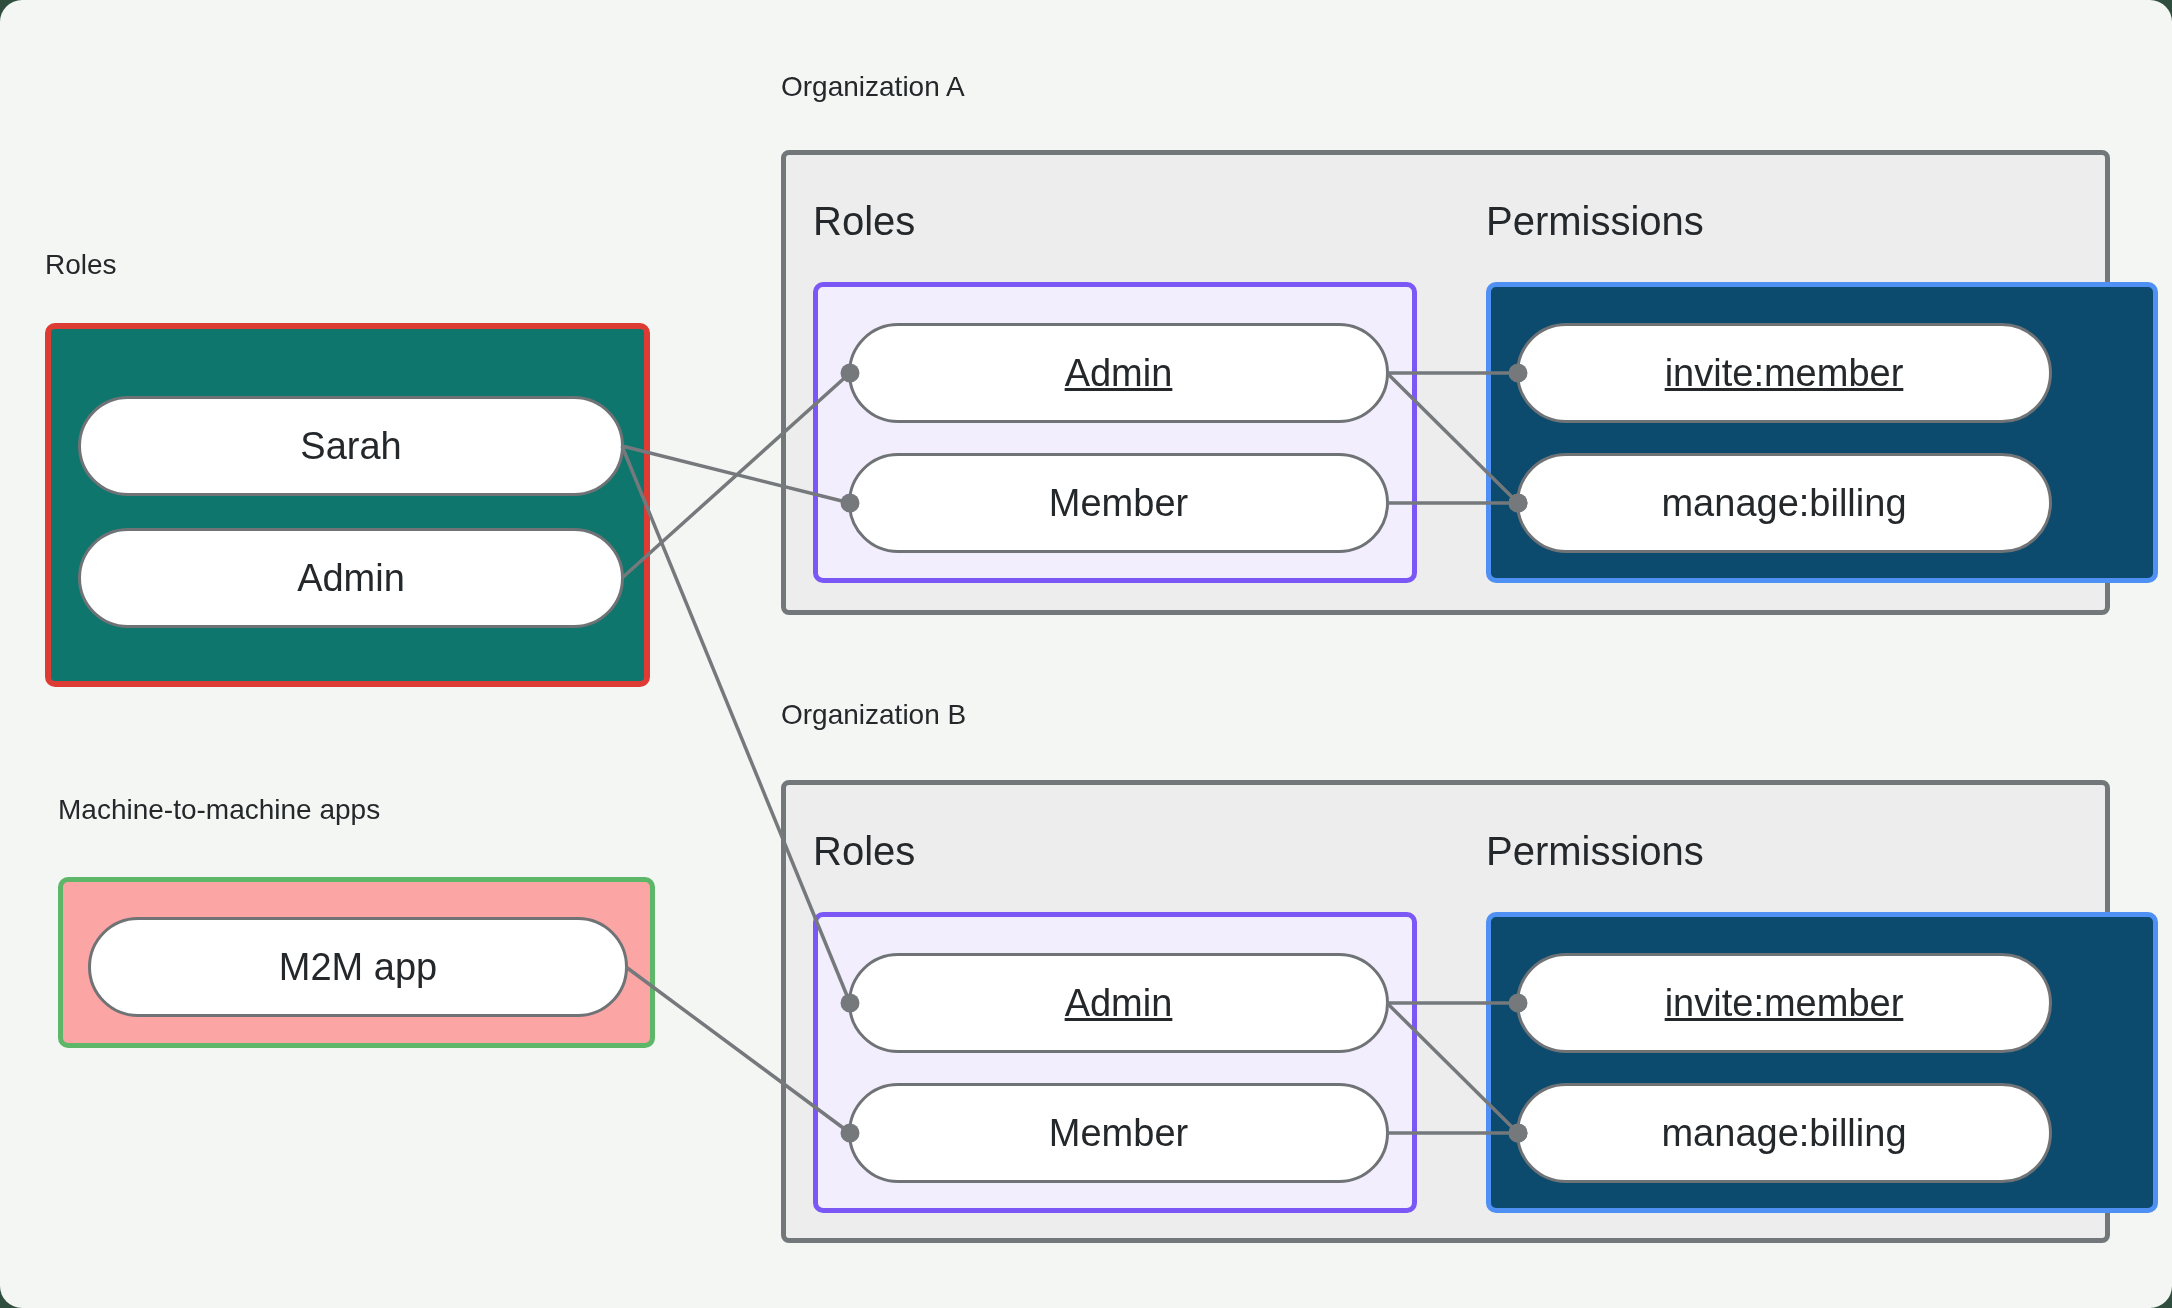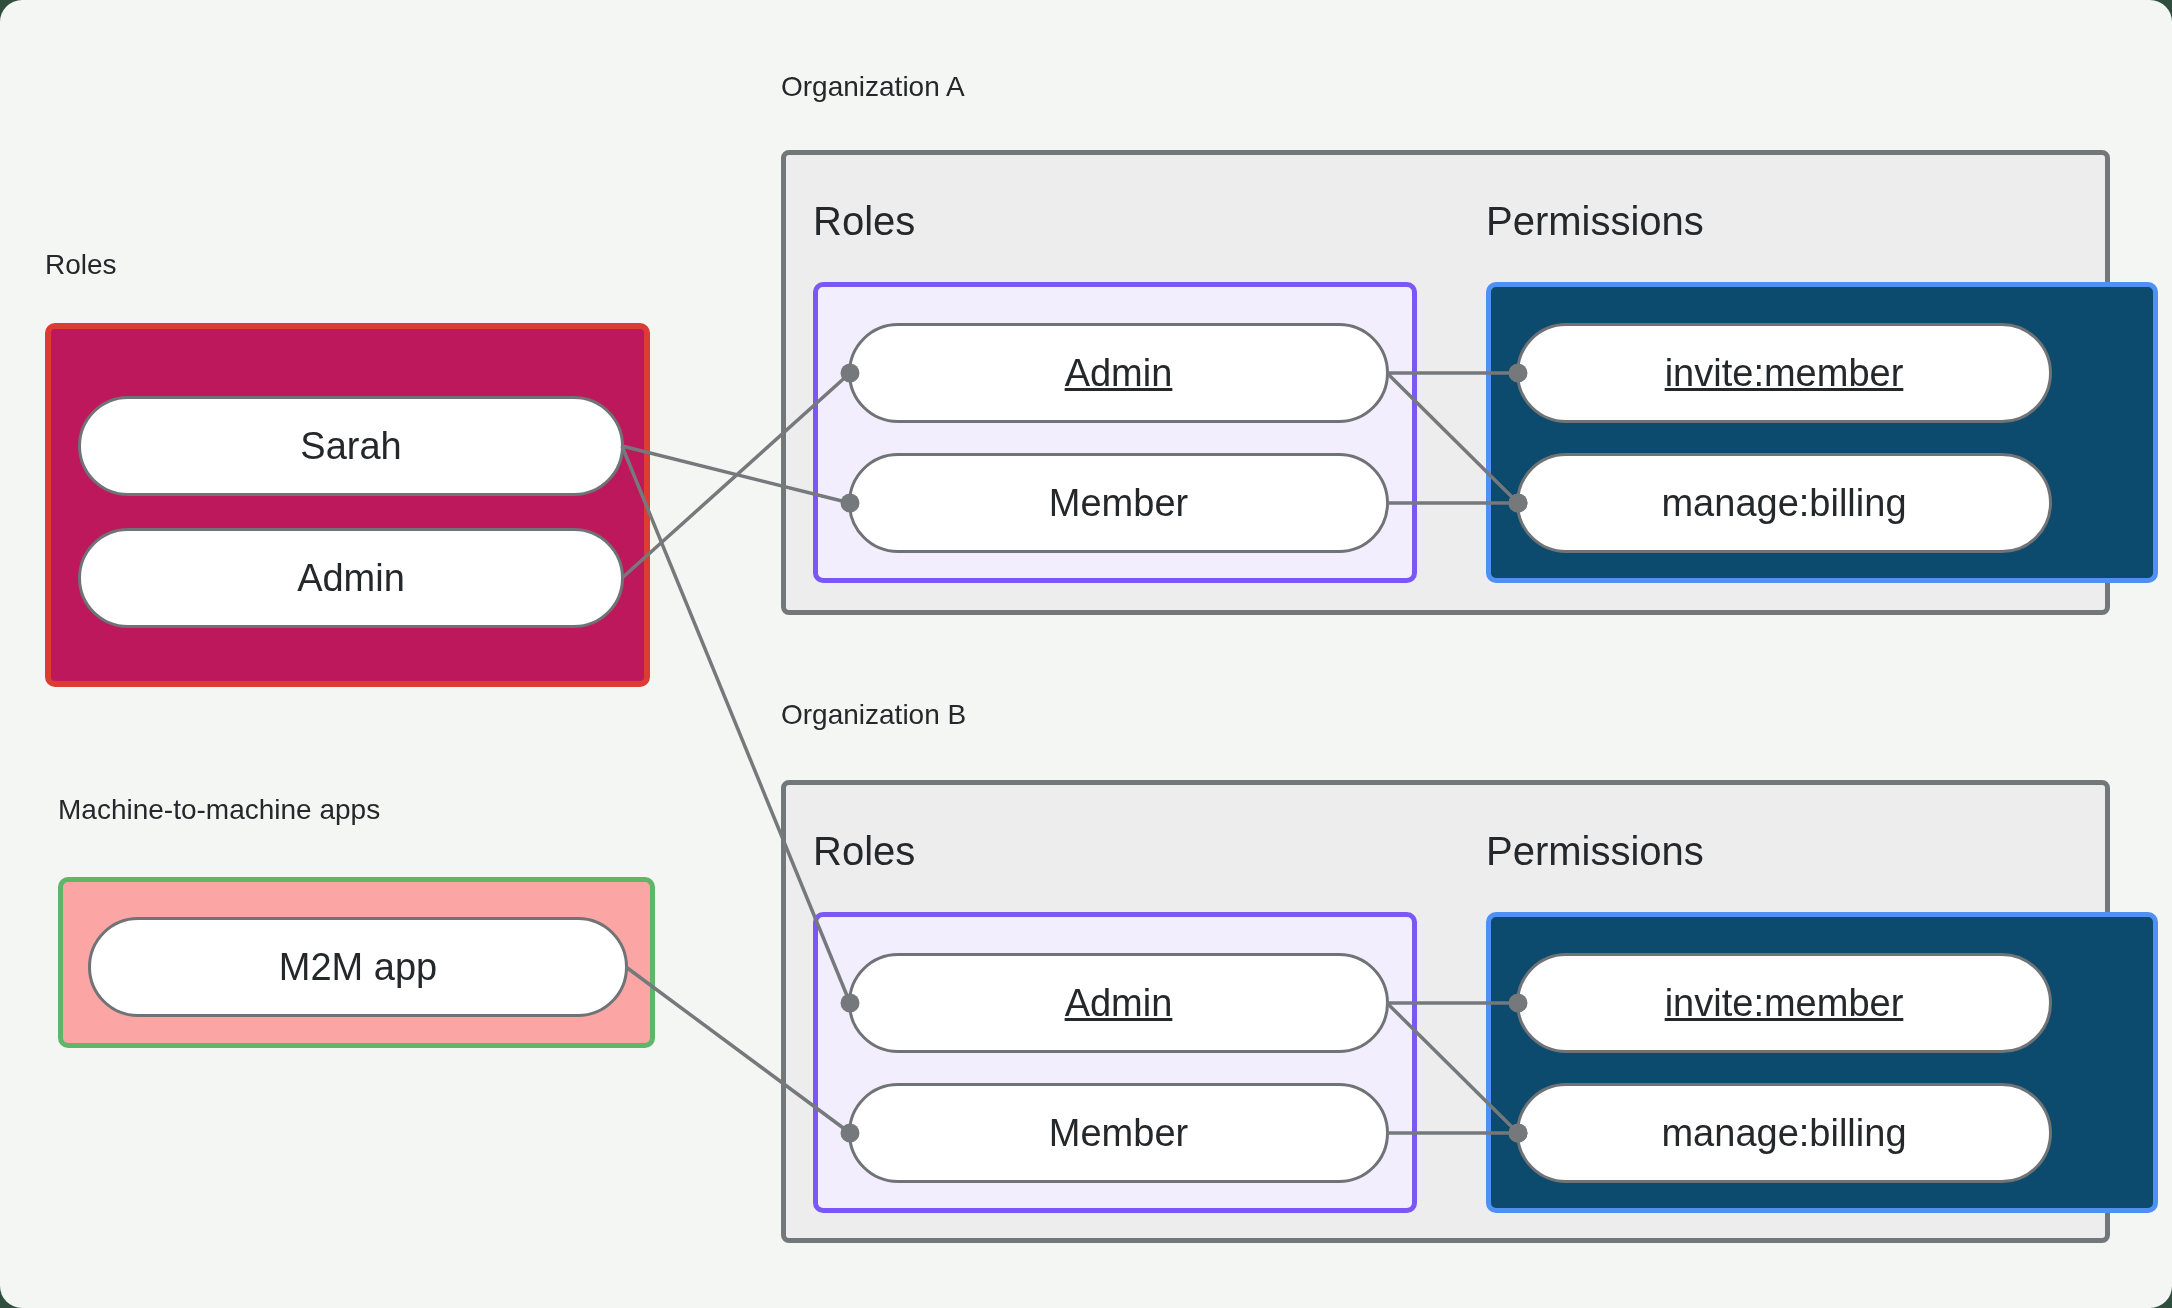--- a/index.html
+++ b/index.html
@@ -18,21 +18,21 @@
   }
   .section-label {
     position: absolute;
     font-size: 28px;
     font-weight: 500;
     color: #24282b;
     line-height: 1.1;
     white-space: nowrap;
   }
   .group-box { position: absolute; border-radius: 10px; }
-  .users-box   { left: 45px;  top: 323px; width: 605px;  height: 364px; background: #be185d; border: 6px solid #dc3c33; }
+  .users-box   { left: 45px;  top: 323px; width: 605px;  height: 364px; background: #0f766e; border: 6px solid #dc3c33; }
   .m2m-box     { left: 58px;  top: 877px; width: 597px;  height: 171px; background: #fca5a5; border: 5px solid #5eb768; }
   .org-box     { left: 781px; width: 1329px; background: #ededee; border: 5px solid #72777a; border-radius: 8px; padding-left: 12px; }
   .org-a-box   { top: 150px; height: 465px; }
   .org-b-box   { top: 780px; height: 463px; }
   .inner-label {
     position: absolute;
     font-size: 40px;
     font-weight: 500;
     color: #24282b;
     top: 44px;

